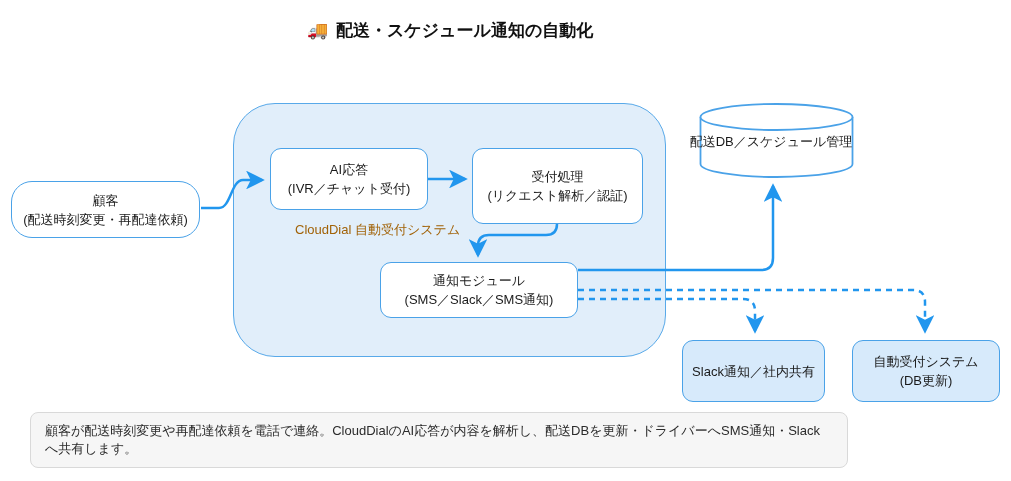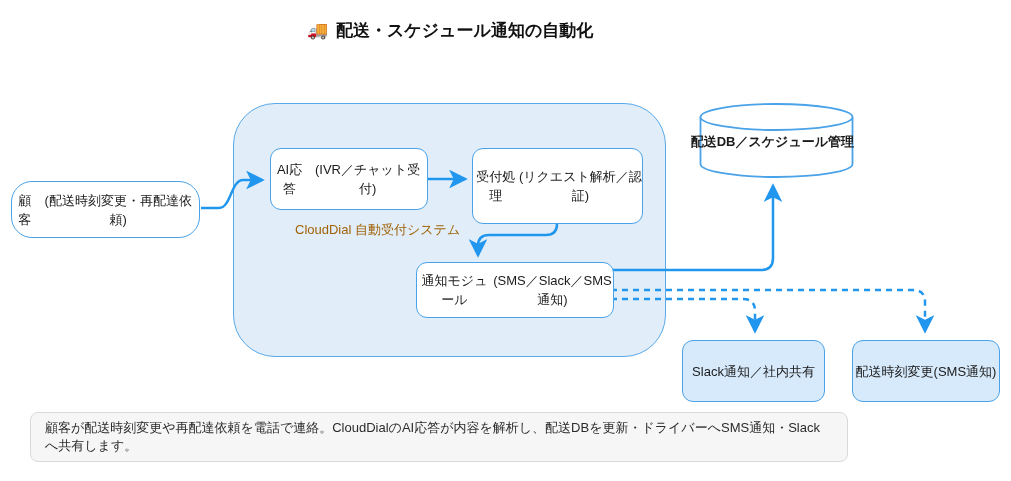--- a/index.html
+++ b/index.html
@@ -8,40 +8,40 @@
 
   .title{position:absolute;left:0;top:19px;width:901px;display:flex;justify-content:center;
          align-items:center;gap:7px;font-size:17px;font-weight:700;color:#111;}
 
   .subsystem{position:absolute;left:233px;top:103px;width:433px;height:254px;
              background:#e1eefa;border:1.5px solid #58a9e9;border-radius:42px;
              box-sizing:border-box;z-index:1;}
 
   .edges{position:absolute;left:0;top:0;width:1011px;height:481px;z-index:2;pointer-events:none;}
 
-  .node{position:absolute;display:flex;flex-direction:row;justify-content:center;
-        align-items:center;text-align:center;background:#ffffff;border:1.5px solid #4aa2e8;
+  .node{position:absolute;display:flex;flex-direction:column;justify-content:center;
+        align-items:center;background:#ffffff;border:1.5px solid #4aa2e8;
         border-radius:11px;box-sizing:border-box;font-size:13px;line-height:19px;
         color:#1a1a1a;z-index:3;}
   .node.filled{background:#d7eafb;}
 
   .n-customer{left:11px;top:181px;width:189px;height:57px;border-radius:21px;}
   .n-ai{left:270px;top:148px;width:158px;height:62px;}
   .n-intake{left:472px;top:148px;width:171px;height:76px;}
-  .n-notify{left:380px;top:262px;width:198px;height:56px;margin-left:36px;}
+  .n-notify{left:380px;top:262px;width:198px;height:56px;}
   .n-slack{left:682px;top:340px;width:143px;height:62px;}
   .n-driver{left:852px;top:340px;width:148px;height:62px;}
 
   .sys-label{position:absolute;left:295px;top:221px;font-size:13px;color:#a16207;z-index:3;}
 
   .cylinder{position:absolute;left:698px;top:98px;width:157px;height:85px;z-index:3;}
-  .db-label{position:absolute;left:688px;top:133px;width:166px;text-align:right;
-            font-size:13px;color:#1a1a1a;z-index:4;white-space:nowrap;font-weight:bold;}
+  .db-label{position:absolute;left:688px;top:133px;width:166px;text-align:center;
+            font-size:13px;color:#1a1a1a;z-index:4;white-space:nowrap;}
 
-  .note{position:absolute;left:30px;top:412px;width:818px;height:50px;box-sizing:border-box;
+  .note{position:absolute;left:30px;top:412px;width:818px;height:56px;box-sizing:border-box;
         background:#f6f6f6;border:1px solid #d9d9d9;border-radius:8px;display:flex;
         align-items:center;padding:0 14px;font-size:13px;color:#2b2b2b;z-index:3;}
 </style>
 </head>
 <body>
 
 <div class="canvas">
 
   <div class="title">
     <span>🚚</span>
@@ -91,21 +91,21 @@
     <path d="M 2.5 19 V 66 A 76 13 0 0 0 154.5 66 V 19" fill="#ffffff" stroke="#4aa2e8" stroke-width="1.8"></path>
     <ellipse cx="78.5" cy="19" rx="76" ry="13" fill="#ffffff" stroke="#4aa2e8" stroke-width="1.8"></ellipse>
   </svg>
   <div class="db-label">配送DB／スケジュール管理</div>
 
   <div class="node filled n-slack">
     <div>Slack通知／社内共有</div>
   </div>
 
   <div class="node filled n-driver">
-    <div>配送時刻変更</div>
-    <div>(SMS通知)</div>
+    <div>自動受付システム</div>
+    <div>(DB更新)</div>
   </div>
 
   <div class="note">
     <span>顧客が配送時刻変更や再配達依頼を電話で連絡。CloudDialのAI応答が内容を解析し、配送DBを更新・ドライバーへSMS通知・Slackへ共有します。</span>
   </div>
 
 </div>
 
 </body></html>

